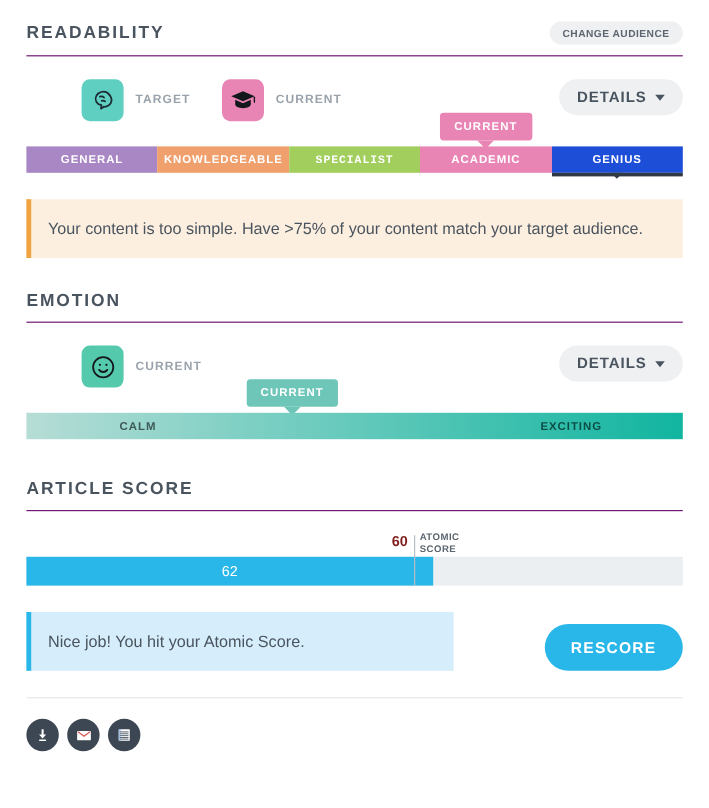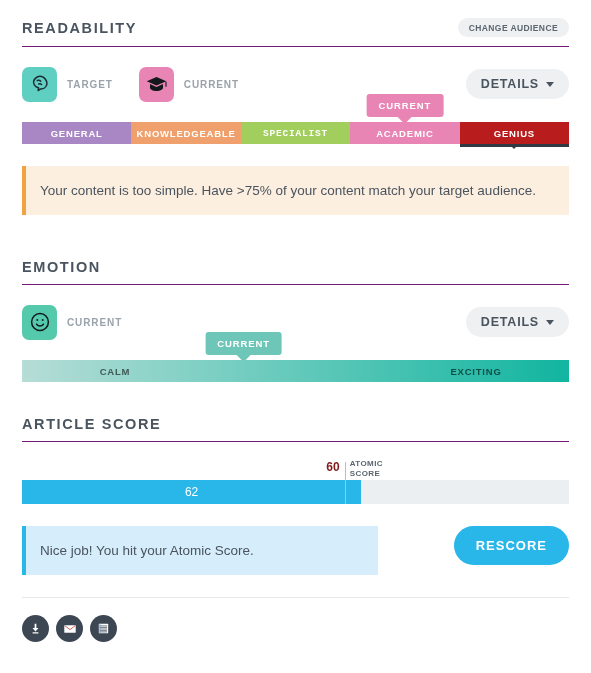--- a/index.html
+++ b/index.html
@@ -47,23 +47,24 @@
     font-size: 8.5px;
     font-weight: bold;
     letter-spacing: 0.4px;
     padding: 5px 11px 4px 11px;
     cursor: pointer;
   }
 
   
   .legend-row {
     display: flex;
-    align-items: center;
+    align-items: flex-start;
     margin-top: 19px;
     height: 36px;
+    margin-left: 46px;
   }
   .legend-item {
     display: flex;
     align-items: center;
     margin-right: 26px;
   }
   .legend-icon {
     width: 35px;
     height: 35px;
     border-radius: 7px;
@@ -241,21 +242,21 @@
   .threshold-line {
     position: absolute;
     top: -18px;
     bottom: 0;
     width: 1.5px;
     background: #b7bfc6;
   }
 
   .footer-row {
     display: flex;
-    align-items: flex-start;
+    align-items: flex-end;
     margin-top: 22px;
     gap: 37px;
   }
   .rescore-btn {
     margin-left: auto;
     background: #29b6e8;
     border: none;
     border-radius: 20px;
     color: #ffffff;
     font-family: "Liberation Sans", sans-serif;
@@ -336,33 +337,33 @@
         </div>
         <div class="seg" style="background:#f0a06c;">
           <span>KNOWLEDGEABLE</span>
         </div>
         <div class="seg" style="background:#a2ce5d;font-family:Liberation Mono, monospace;">
           <span>SPECIALIST</span>
         </div>
         <div class="seg" style="background:#e985b5;">
           <span>ACADEMIC</span>
         </div>
-        <div class="seg" style="background:#b91c1c;">
+        <div class="seg" style="background:#1d4ed8;">
           <span>GENIUS</span>
           <span class="target-underline"></span>
         </div>
       </div>
     </div>
 
     <div class="alert" style="background:#fdefe0; border-left-color:#f0a340;">
       <div class="alert-text">Your content is too simple. Have &gt;75% of your content match your target audience.</div>
     </div>
   </div>
 
-  <div style="padding-top:44px;">
+  <div style="padding-top:28px;">
     <div class="head-row">
       <div class="section-head">EMOTION</div>
     </div>
 
     <div class="legend-row">
       <div class="legend-item">
         <div class="legend-icon" style="background:#54c9ab;">
           <svg width="24" height="24" viewBox="0 0 24 24" fill="none" stroke="#14181c" stroke-width="1.5">
             <circle cx="12" cy="12" r="8.4"></circle>
             <circle cx="9.3" cy="10" r="0.95" fill="#14181c" stroke="none"></circle>

